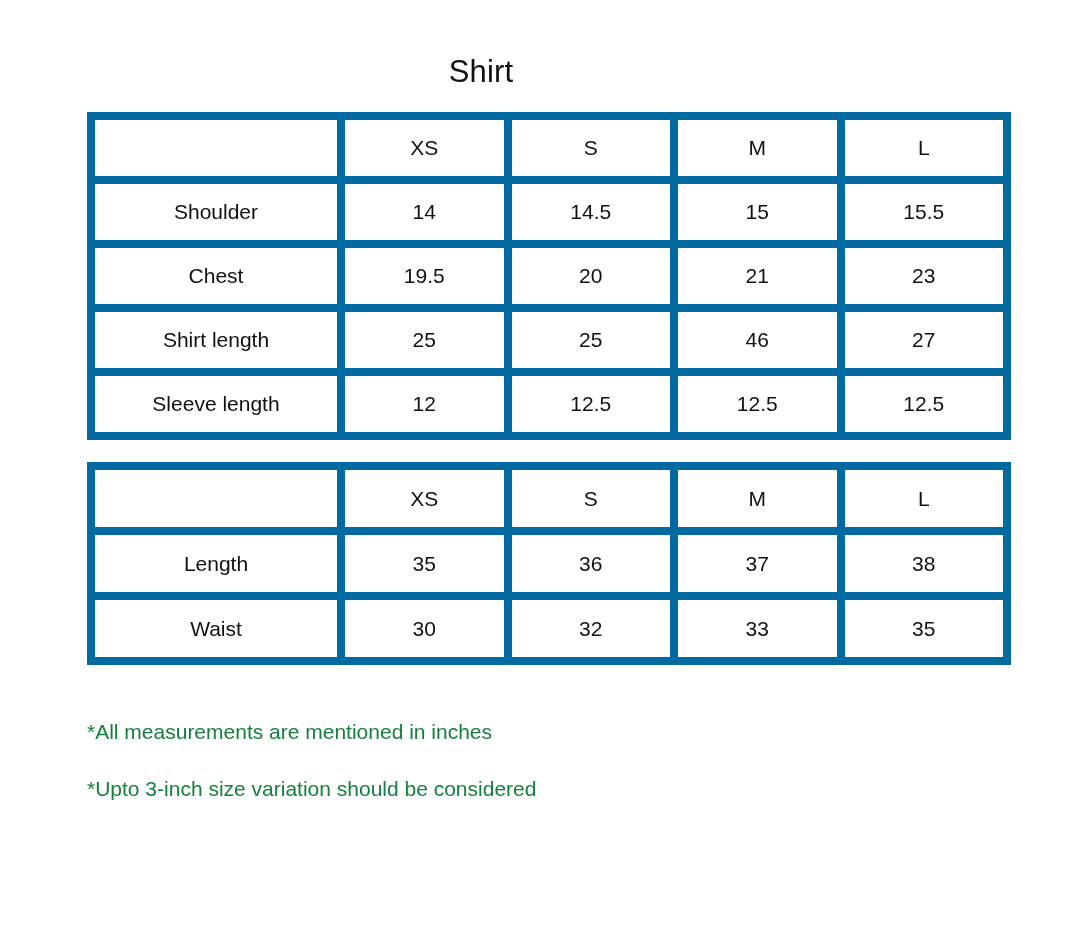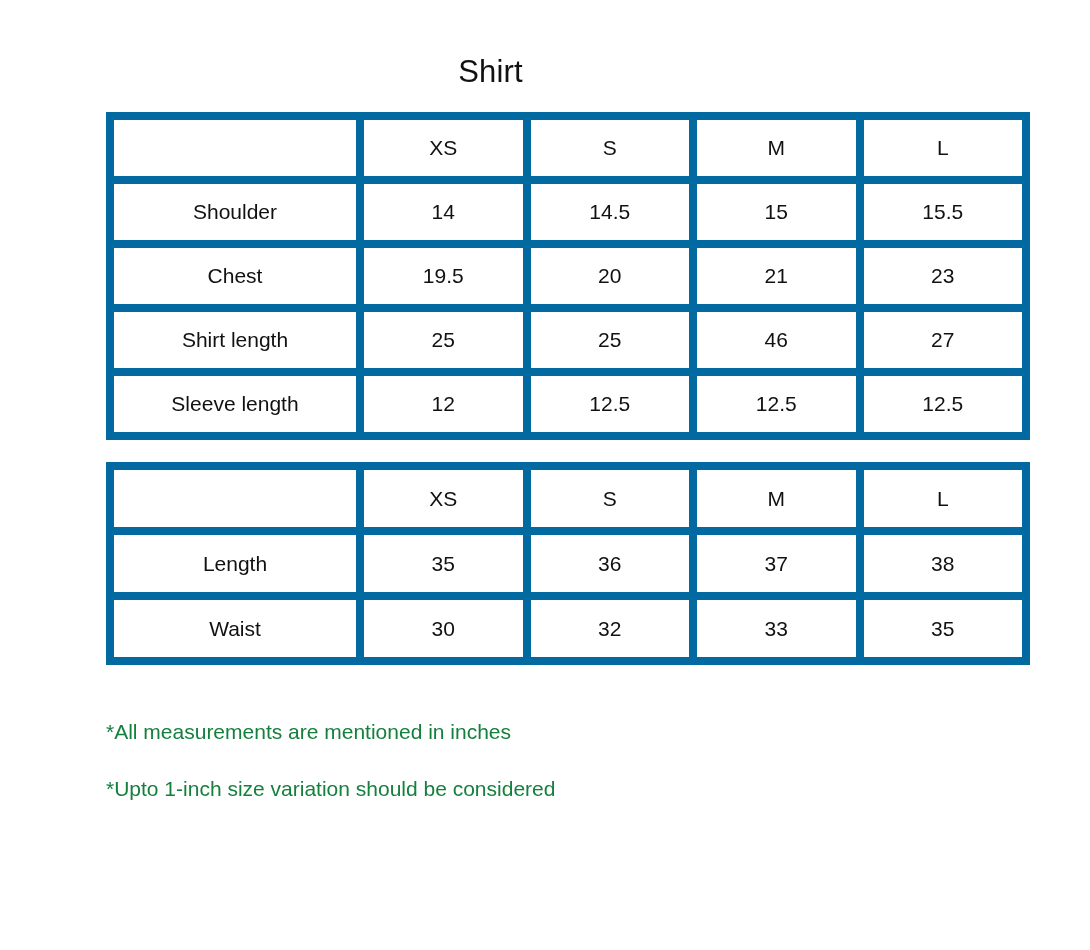--- a/index.html
+++ b/index.html
@@ -12,21 +12,20 @@
     height: 950px;
     font-family: "Liberation Sans", sans-serif;
     color: #000000;
     -webkit-font-smoothing: antialiased;
   }
   .page {
     position: relative;
     width: 962px;
     height: 950px;
     box-sizing: border-box;
-    padding-left: 19px;
   }
   .section-title {
     text-align: center;
     font-size: 31px;
     font-weight: 400;
     color: #111111;
     letter-spacing: 0.2px;
   }
   #title-shirt { margin: 0; padding-top: 54px; }
   #title-culottes { margin: 0; padding-top: 30px; }
@@ -178,16 +177,16 @@
           <td>32</td>
           <td>33</td>
           <td>35</td>
         </tr>
       </tbody>
     </table>
   </div>
 
   <div class="notes">
     <p class="note-line">*All measurements are mentioned in inches</p>
-    <p class="note-line">*Upto 1-inch size variation should be considered</p>
+    <p class="note-line">*Upto 3-inch size variation should be considered</p>
   </div>
 
 </div>
 
 </body></html>

